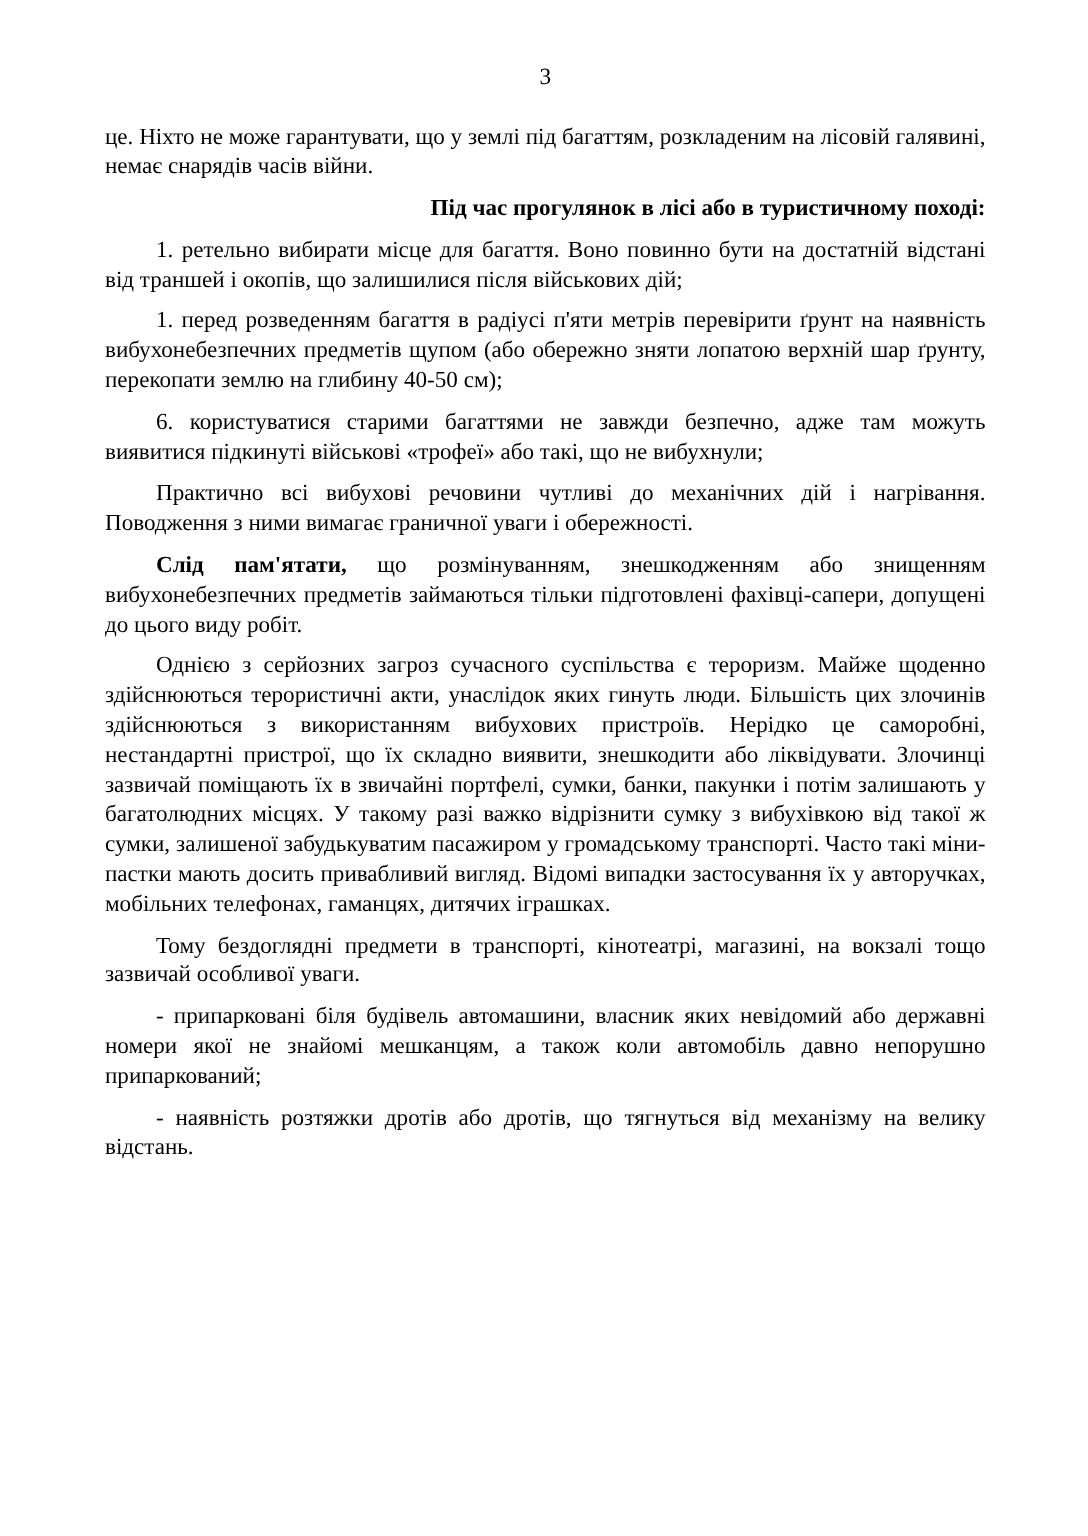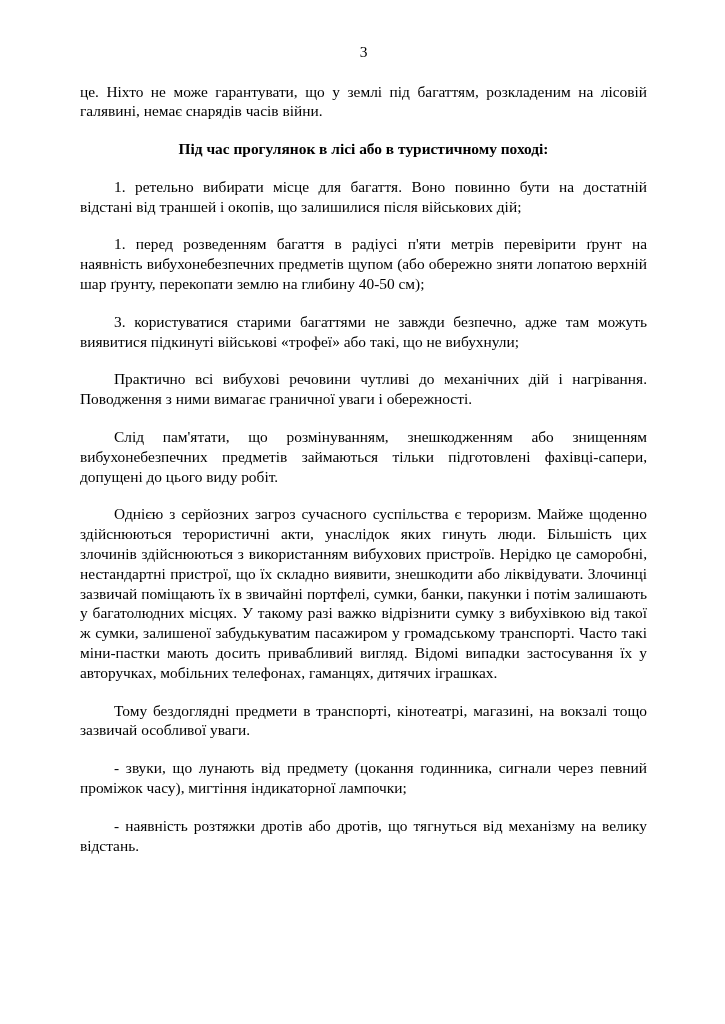--- a/index.html
+++ b/index.html
@@ -27,58 +27,58 @@
     margin-bottom: 22px;
   }
   .doc-body {
     font-size: 15.4px;
     line-height: 1.285;
     text-align: justify;
     text-justify: inter-word;
     hyphens: none;
   }
   p {
-    margin: 18px;
+    margin: 8px;
     text-indent: 34px;
   }
   p.no-indent {
     text-indent: 0;
   }
   p.center-head {
     text-indent: 0;
-    text-align: center;
+    text-align: right;
     font-weight: bold;
   }
   .lead-bold {
-    font-weight: normal;
+    font-weight: bold;
   }
 </style>
 </head>
 <body>
 
 <div class="page">
 
   <div class="page-number">3</div>
 
   <div class="doc-body">
 
     <p class="no-indent">це. Ніхто не може гарантувати, що у землі під багаттям, розкладеним на лісовій галявині, немає снарядів часів війни.</p>
 
     <p class="center-head">Під час прогулянок в лісі або в туристичному поході:</p>
 
     <p>1. ретельно вибирати місце для багаття. Воно повинно бути на достатній відстані від траншей і окопів, що залишилися після військових дій;</p>
     <p>1. перед розведенням багаття в радіусі п'яти метрів перевірити ґрунт на наявність вибухонебезпечних предметів щупом (або обережно зняти лопатою верхній шар ґрунту, перекопати землю на глибину 40-50 см);</p>
-    <p>3. користуватися старими багаттями не завжди безпечно, адже там можуть виявитися підкинуті військові «трофеї» або такі, що не вибухнули;</p>
+    <p>6. користуватися старими багаттями не завжди безпечно, адже там можуть виявитися підкинуті військові «трофеї» або такі, що не вибухнули;</p>
 
     <p>Практично всі вибухові речовини чутливі до механічних дій і нагрівання. Поводження з ними вимагає граничної уваги і обережності.</p>
 
     <p><span class="lead-bold">Слід пам'ятати,</span><span> що розмінуванням, знешкодженням або знищенням вибухонебезпечних предметів займаються тільки підготовлені фахівці-сапери, допущені до цього виду робіт.</span></p>
 
     <p>Однією з серйозних загроз сучасного суспільства є тероризм. Майже щоденно здійснюються терористичні акти, унаслідок яких гинуть люди. Більшість цих злочинів здійснюються з використанням вибухових пристроїв. Нерідко це саморобні, нестандартні пристрої, що їх складно виявити, знешкодити або ліквідувати. Злочинці зазвичай поміщають їх в звичайні портфелі, сумки, банки, пакунки і потім залишають у багатолюдних місцях. У такому разі важко відрізнити сумку з вибухівкою від такої ж сумки, залишеної забудькуватим пасажиром у громадському транспорті. Часто такі міни-пастки мають досить привабливий вигляд. Відомі випадки застосування їх у авторучках, мобільних телефонах, гаманцях, дитячих іграшках.</p>
 
     <p>Тому бездоглядні предмети в транспорті, кінотеатрі, магазині, на вокзалі тощо зазвичай особливої уваги.</p>
 
 
-    <p>- звуки, що лунають від предмету (цокання годинника, сигнали через певний проміжок часу), мигтіння індикаторної лампочки;</p>
+    <p>- припарковані біля будівель автомашини, власник яких невідомий або державні номери якої не знайомі мешканцям, а також коли автомобіль давно непорушно припаркований;</p>
     <p>- наявність розтяжки дротів або дротів, що тягнуться від механізму на велику відстань.</p>
 
   </div>
 </div>
 
 </body></html>

